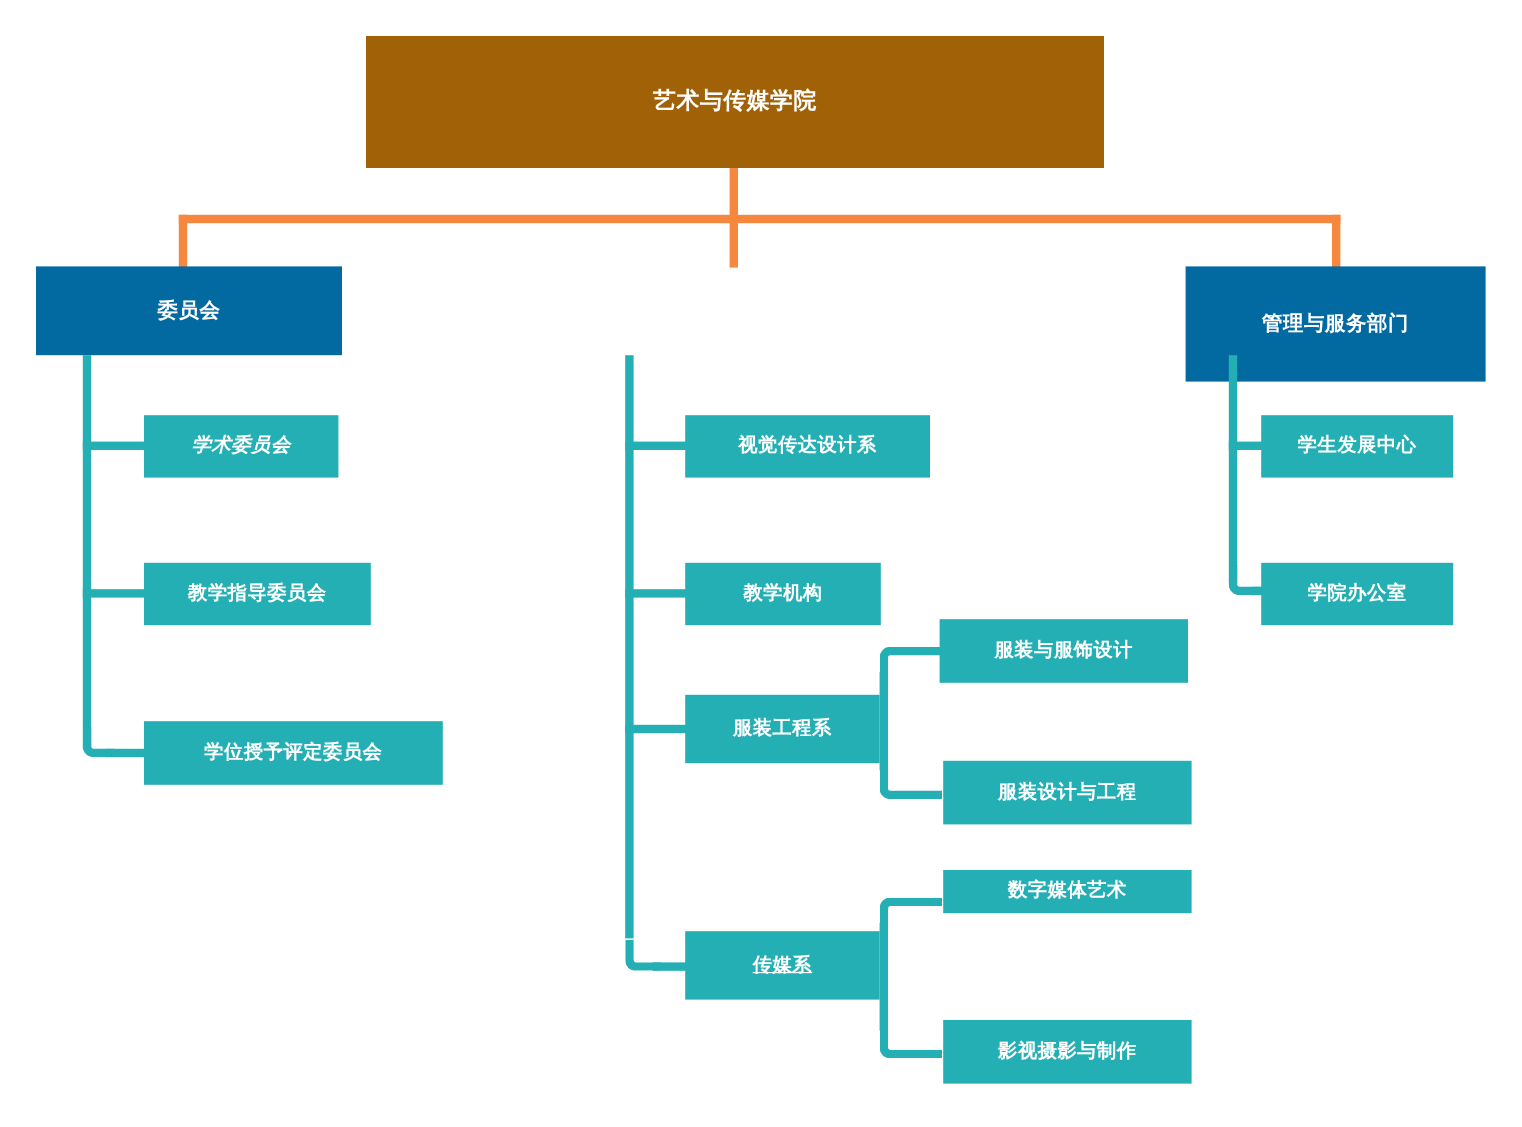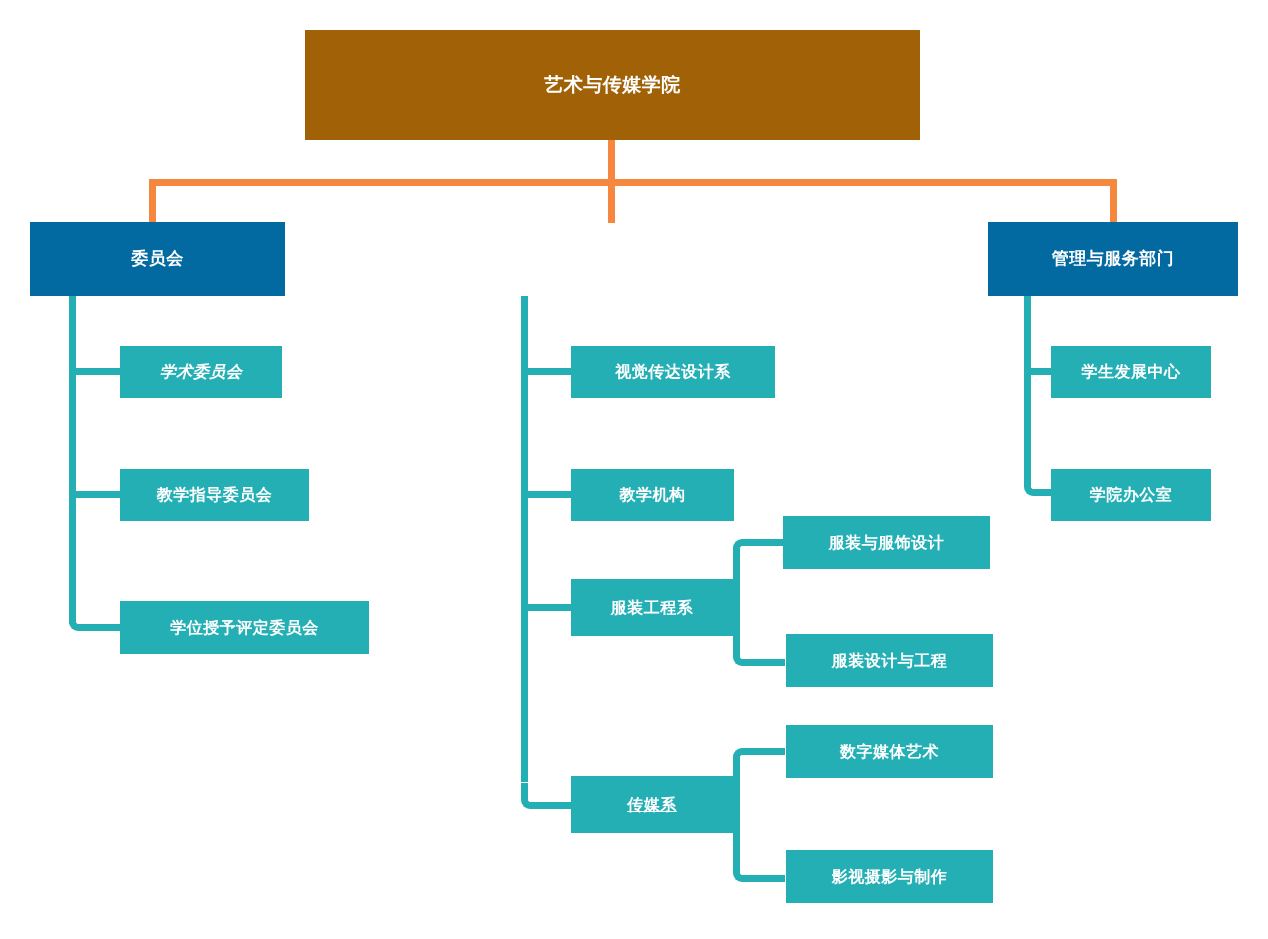--- a/index.html
+++ b/index.html
@@ -59,21 +59,21 @@
 
   <div class="conn" style="left:608px;top:179px;width:7px;height:44px;"></div>
 
   <div class="conn" style="left:1110px;top:179px;width:7px;height:44px;"></div>
 
   <div class="node level2" style="left:30px;top:222px;width:255px;height:74px;">
     <span>委员会</span>
   </div>
 
 
-  <div class="node level2" style="left:988px;top:222px;width:250px;height:74px;">
+  <div class="node level2" style="left:988px;top:222px;width:250px;height:96px;">
     <span>管理与服务部门</span>
   </div>
 
   <div class="conn teal" style="left:69px;top:296px;width:7px;height:328px;"></div>
 
   <div class="elbow" style="left:69px;top:606px;width:26px;height:25px;border-left:7px solid #24afb5;border-bottom:7px solid #24afb5;border-bottom-left-radius:9px;"></div>
 
   <div class="conn teal" style="left:69px;top:368px;width:51px;height:7px;"></div>
   <div class="conn teal" style="left:69px;top:491px;width:51px;height:7px;"></div>
   <div class="conn teal" style="left:88px;top:624px;width:32px;height:7px;"></div>
@@ -124,21 +124,21 @@
   </div>
 
   <div class="node level4" style="left:783px;top:516px;width:207px;height:53px;">
     <span>服装与服饰设计</span>
   </div>
 
   <div class="elbow" style="left:733px;top:748px;width:52px;height:29px;border-left:7px solid #24afb5;border-top:7px solid #24afb5;border-top-left-radius:9px;"></div>
   <div class="elbow" style="left:733px;top:852px;width:52px;height:30px;border-left:7px solid #24afb5;border-bottom:7px solid #24afb5;border-bottom-left-radius:9px;"></div>
   <div class="conn teal" style="left:733px;top:769px;width:7px;height:90px;"></div>
 
-  <div class="node level4" style="left:786px;top:725px;width:207px;height:53px;">
+  <div class="node level4" style="left:786px;top:725px;width:207px;height:36px;">
     <span>数字媒体艺术</span>
   </div>
 
   <div class="node level4" style="left:786px;top:850px;width:207px;height:53px;">
     <span>影视摄影与制作</span>
   </div>
 
   <div class="conn teal" style="left:1024px;top:296px;width:7px;height:190px;"></div>
   <div class="elbow" style="left:1024px;top:471px;width:28px;height:25px;border-left:7px solid #24afb5;border-bottom:7px solid #24afb5;border-bottom-left-radius:9px;"></div>
   <div class="conn teal" style="left:1024px;top:368px;width:28px;height:7px;"></div>

